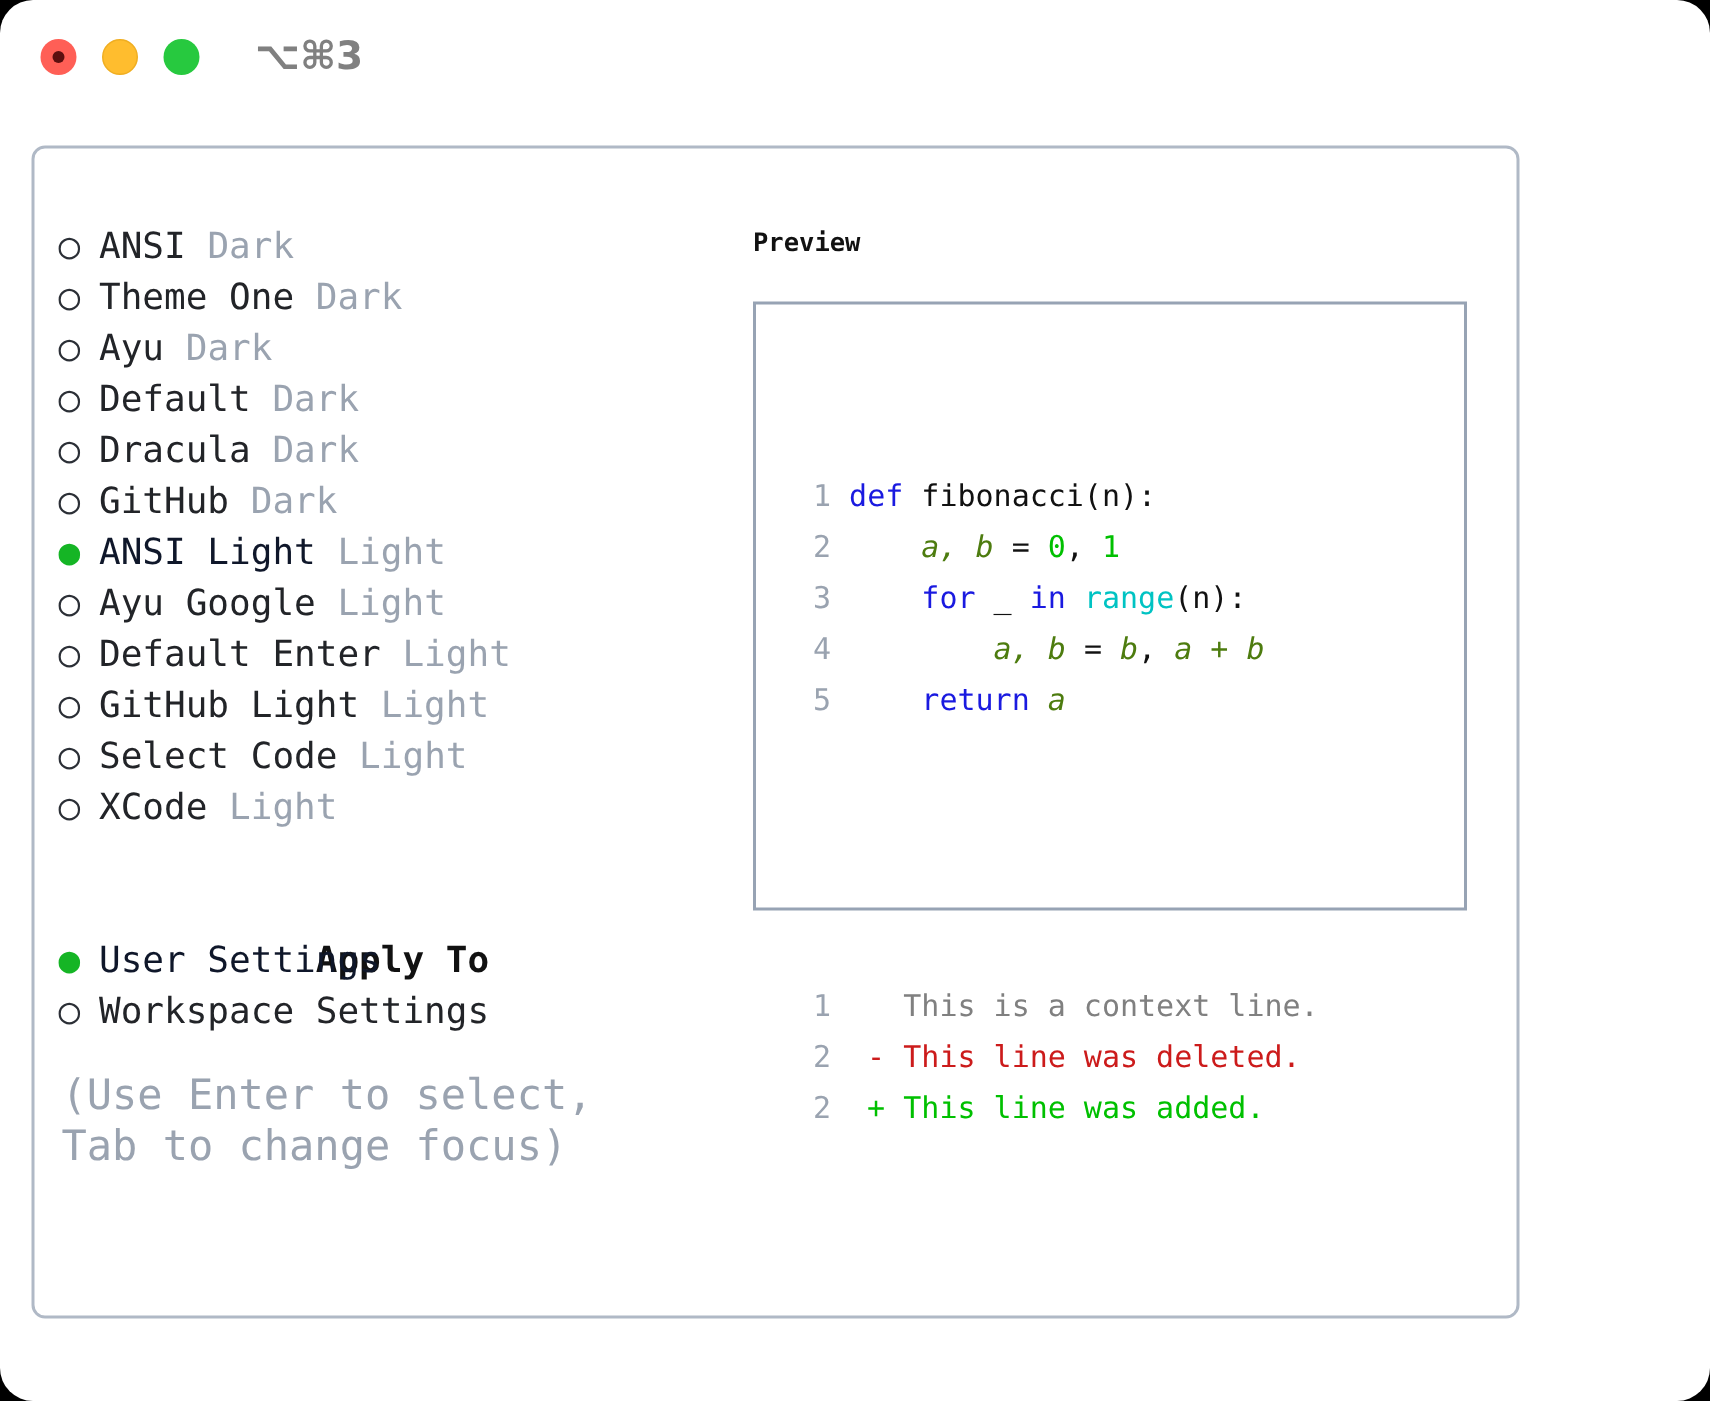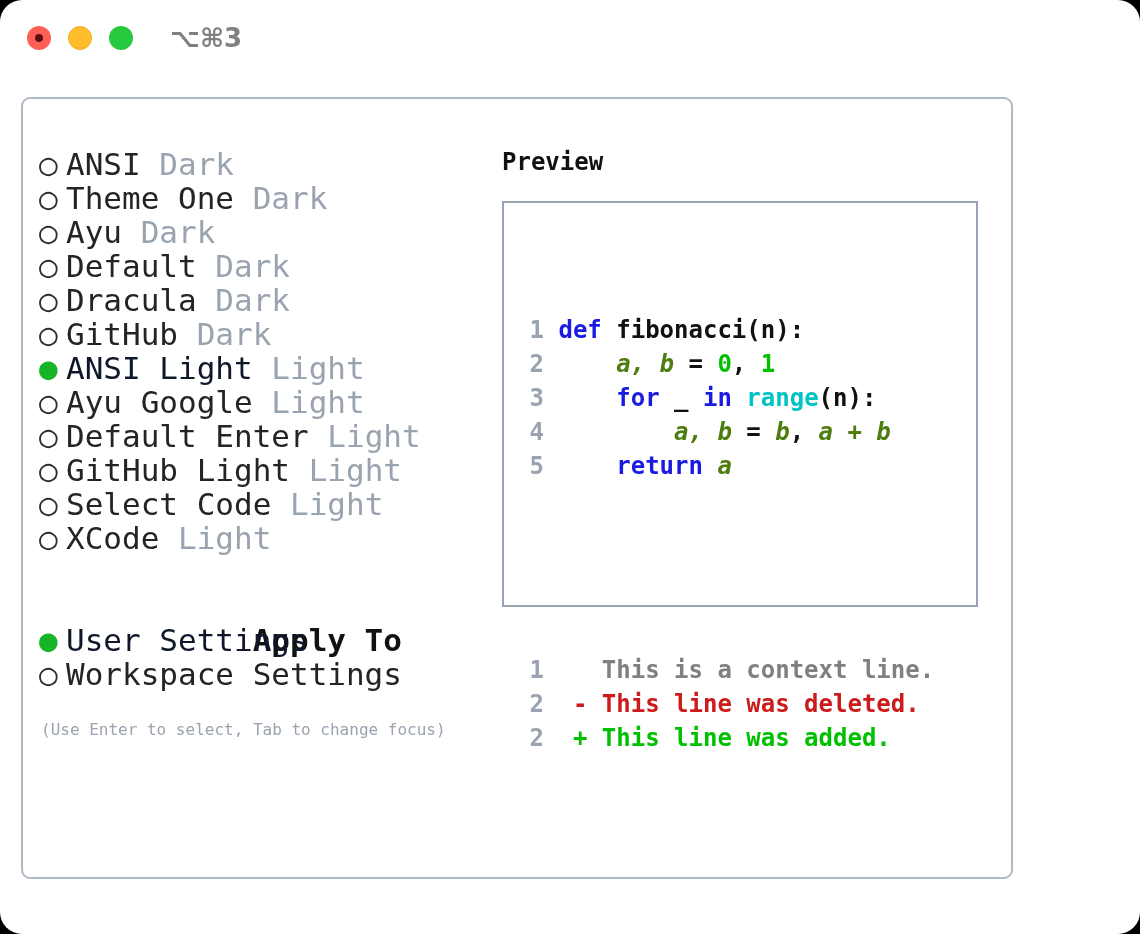--- a/index.html
+++ b/index.html
@@ -83,78 +83,77 @@
   
   .left-col {
     position: absolute;
     left: 16px;
     top: 48px;
     width: 460px;
   }
   .row {
     height: 34px;
     line-height: 34px;
-    font-size: 31px;
+    font-size: 24px;
     white-space: pre;
     color: #222428;
   }
   .section-title {
     font-weight: bold;
     color: #111111;
   }
   .marker {
     display: inline-block;
     width: 27px;
     color: #2b2f36;
   }
   .marker.sel { color: #15b525; }
   .marker.caret { color: #111111; font-weight: bold; }
   .label-main { color: #222428; }
   .label-main.sel { color: #0f172a; }
   .label-variant { color: #9aa3b0; }
   .spacer { height: 34px; }
   .spacer-sm { height: 22px; }
   .hint {
-    font-size: 16px;
+    font-size: 28px;
     line-height: 34px;
     color: #9aa3b0;
     width: 410px;
     white-space: normal;
     padding-left: 2px;
   }
   
   .right-col {
     position: absolute;
     left: 479px;
     top: 48px;
     width: 500px;
   }
   .preview-title {
-    font-size: 24px;
+    font-size: 17px;
     font-weight: bold;
     color: #111111;
     line-height: 30px;
     margin-bottom: 24px;
   }
   .preview-box {
     width: 476px;
     height: 406px;
     border: 2px solid #97a3b4;
     box-sizing: border-box;
     background: #ffffff;
     position: relative;
   }
   .code {
     position: absolute;
-    left: 14px;
+    left: 24px;
     top: 42px;
-    font-size: 24px;
+    font-size: 20px;
     line-height: 34px;
     white-space: pre;
-    font-weight: bold;
   }
   .ln {
     display: inline-block;
     width: 26px;
     text-align: right;
     color: #9aa3b0;
   }
   .tok-kw  { color: #1a1ae0; }
   .tok-fn  { color: #00c3c3; }
   .tok-num { color: #00c000; }

